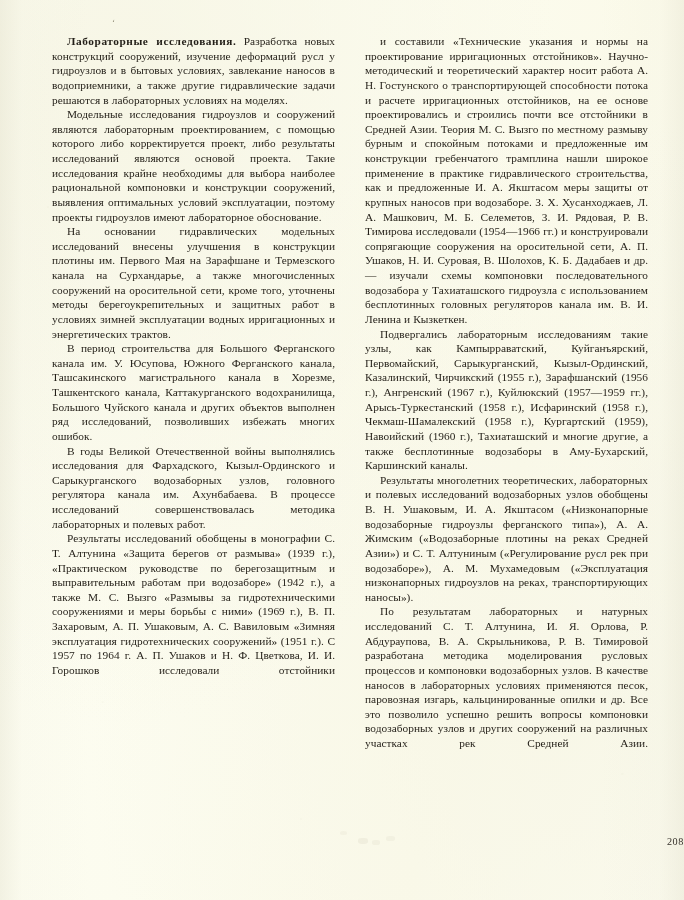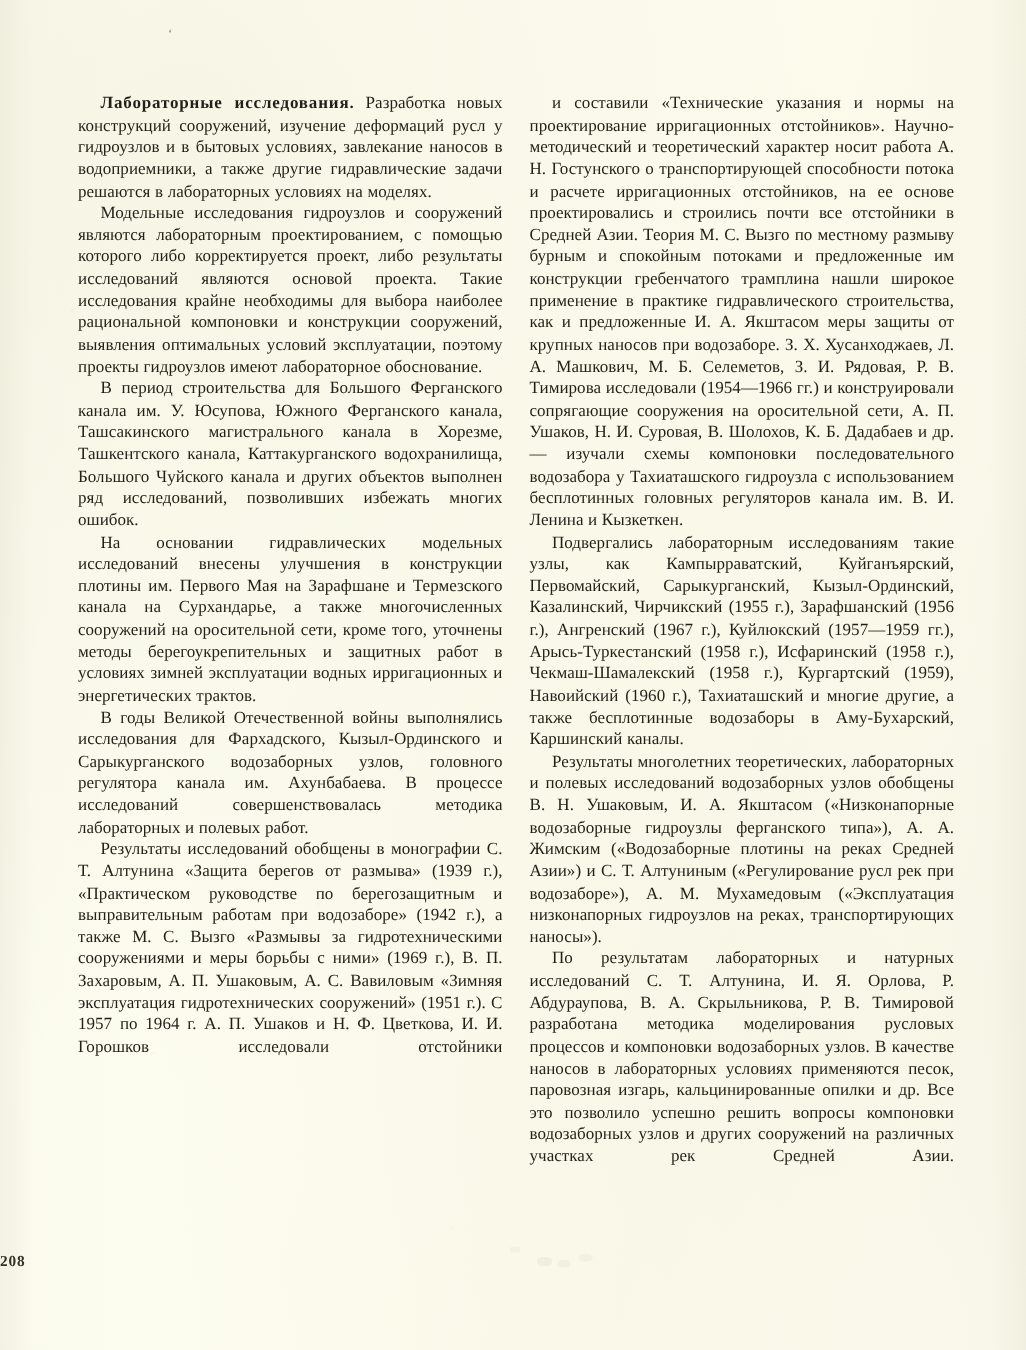--- a/index.html
+++ b/index.html
@@ -55,22 +55,21 @@
        rgba(215,212,190,0.06) 660px,
        rgba(215,212,190,0.26) 684px);
   }
 
   #text-block {
     position: absolute;
     left: 52px;
     top: 34px;
     width: 585px;
     display: flex;
-    gap: 18px;
-    margin-top: 28px;
+    gap: 30px;
   }
 
   .column {
     width: 283px;
     flex: 0 0 283px;
   }
 
   p.para {
     margin: 0;
     text-align: justify;
@@ -103,23 +102,23 @@
     color: #8e8a76;
     font-size: 9px;
     line-height: 5px;
   }
 
   #folio {
     position: absolute;
     left: 0;
     right: 0;
     top: 836px;
-    text-align: left;
+    text-align: right;
     font-size: 10.2px;
-    font-weight: bold;
+    font-weight: normal;
     color: #35302a;
     letter-spacing: 0.6px;
   }
 
   
   .smudge {
     position: absolute;
     pointer-events: none;
     background: rgba(205,200,176,0.35);
     border-radius: 40%;
@@ -142,24 +141,24 @@
   <div id="text-block">
 
     <div class="column">
       <p class="para">
         <span class="lead">Лабораторные исследования.</span><span> Разработка новых конструкций сооружений, изучение деформаций русл у гидроузлов и в бытовых условиях, завлекание наносов в водоприемники, а также другие гидравлические задачи решаются в лабораторных условиях на моделях.</span>
       </p>
       <p class="para">
         <span>Модельные исследования гидроузлов и сооружений являются лабораторным проектированием, с помощью которого либо корректируется проект, либо результаты исследований являются основой проекта. Такие исследования крайне необходимы для выбора наиболее рациональной компоновки и конструкции сооружений, выявления оптимальных условий эксплуатации, поэтому проекты гидроузлов имеют лабораторное обоснование.</span>
       </p>
       <p class="para">
-        <span>В период строительства для Большого Ферганского канала им. У. Юсупова,  Южного Ферганского канала, Ташсакинского магистрального канала в Хорезме, Ташкентского канала, Каттакурганского водохранилища, Большого Чуйского канала и других объектов выполнен ряд исследований,  позволивших избежать многих ошибок.</span>
+        <span>На основании гидравлических  модельных исследований внесены улучшения в конструкции плотины им. Первого Мая на Зарафшане и Термезского канала на Сурхандарье, а также многочисленных сооружений на оросительной сети, кроме того, уточнены методы берегоукрепительных и защитных работ в условиях зимней эксплуатации водных ирригационных и энергетических трактов.</span>
       </p>
       <p class="para">
-        <span>На основании гидравлических  модельных исследований внесены улучшения в конструкции плотины им. Первого Мая на Зарафшане и Термезского канала на Сурхандарье, а также многочисленных сооружений на оросительной сети, кроме того, уточнены методы берегоукрепительных и защитных работ в условиях зимней эксплуатации водных ирригационных и энергетических трактов.</span>
+        <span>В период строительства для Большого Ферганского канала им. У. Юсупова,  Южного Ферганского канала, Ташсакинского магистрального канала в Хорезме, Ташкентского канала, Каттакурганского водохранилища, Большого Чуйского канала и других объектов выполнен ряд исследований,  позволивших избежать многих ошибок.</span>
       </p>
       <p class="para">
         <span>В годы Великой Отечественной войны выполнялись исследования для  Фархадского, Кызыл-Ординского и Сарыкурганского водозаборных узлов, головного регулятора канала им. Ахунбабаева. В процессе исследований совершенствовалась методика лабораторных и полевых работ.</span>
       </p>
       <p class="para last-justify">
         <span>Результаты исследований обобщены в монографии С. Т. Алтунина «Защита берегов от размыва» (1939 г.), «Практическом руководстве по берегозащитным и  выправительным работам при водозаборе» (1942 г.), а также М. С. Вызго «Размывы за гидротехническими сооружениями и  меры  борьбы с  ними» (1969 г.), В. П. Захаровым, А. П. Ушаковым, А. С. Вавиловым «Зимняя эксплуатация гидротехнических  сооружений»  (1951  г.). С 1957 по 1964 г. А. П. Ушаков и Н. Ф. Цветкова, И. И. Горошков исследовали отстойники</span>
       </p>
     </div>
 
     <div class="column">

